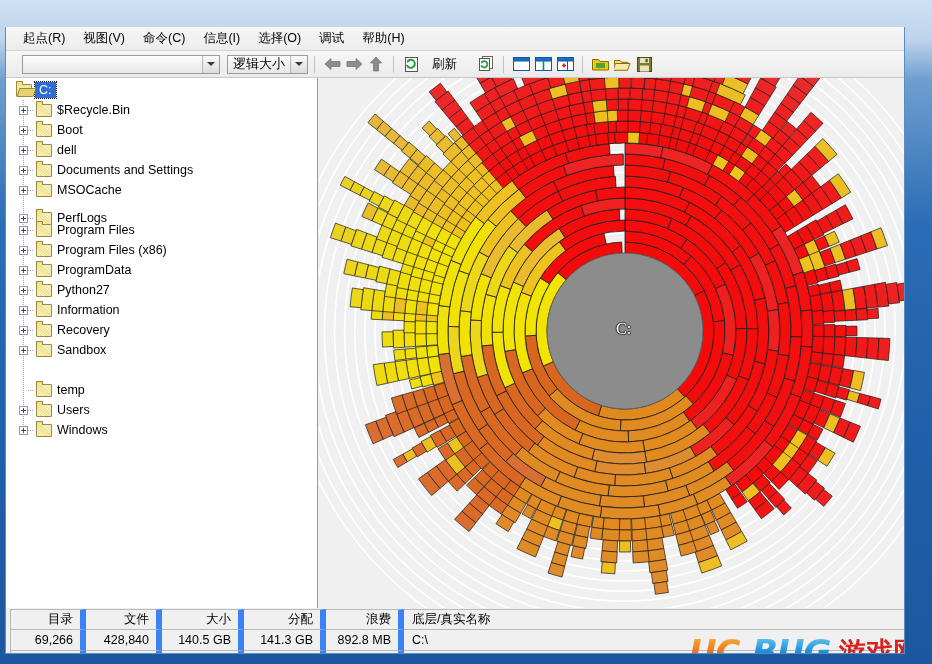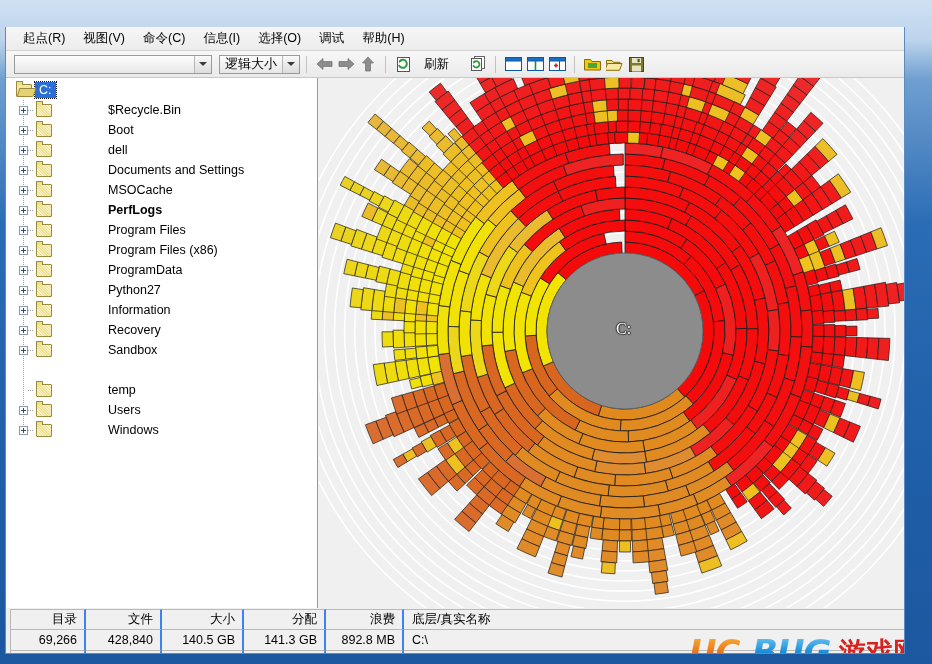--- a/index.html
+++ b/index.html
@@ -64,21 +64,21 @@
   }
   .menu-item{
     padding:3px 9px;font-size:12.5px;color:#000;white-space:nowrap;cursor:default;
   }
 
   
   #toolbar{
     position:absolute;left:0;top:24px;width:920px;height:27px;
     background:linear-gradient(to bottom,#f7f7f7,#eaeaea);
     border-bottom:1px solid #c8c8c8;box-sizing:border-box;
-    display:flex;align-items:center;padding-left:4px;
+    display:flex;align-items:center;padding-left:12px;
   }
   .combo{
     height:19px;border:1px solid #9a9a9a;background:linear-gradient(to bottom,#fdfdfd,#e7e7e7);
     display:flex;align-items:center;box-sizing:border-box;cursor:default;
   }
   #combo-path{width:198px;margin-left:4px;}
   #combo-path .ctext{flex:1;padding:0 4px;font-size:12px;color:#333;overflow:hidden;white-space:nowrap;}
   #combo-size{margin-left:7px;}
   #combo-size .ctext{padding:0 5px;font-size:13px;color:#000;white-space:nowrap;}
   .cbtn{
@@ -129,21 +129,21 @@
     content:"";position:absolute;left:-1px;top:-4px;width:7px;height:4px;
     background:#efe08a;border:1px solid #9a8b3c;border-bottom:none;box-sizing:border-box;
     border-radius:1px 1px 0 0;
   }
   .folder.open{background:#f2e6a0;}
   .folder.open:after{
     content:"";position:absolute;left:1px;top:3px;width:17px;height:9px;
     background:#e6d270;border:1px solid #9a8b3c;box-sizing:border-box;
     transform:skewX(-18deg);border-radius:0 0 2px 2px;
   }
-  .tlabel{font-size:12.5px;color:#000;padding-left:16px;margin-left:40px;}
+  .tlabel{font-size:12.5px;color:#000;padding-left:5px;}
   .tlabel.sel{
     background:#2b6fd6;color:#fff;padding:1px 4px 1px 4px;margin-left:3px;
     outline:1px dotted #111;outline-offset:0;
   }
 
   
   #chart-svg{position:absolute;left:0;top:0;}
   #center-label{
     position:absolute;left:0;top:0;width:607px;height:530px;pointer-events:none;
   }
@@ -155,21 +155,21 @@
   
   #status{
     position:absolute;left:0;top:581px;width:920px;height:45px;
     background:#f0f0f0;
   }
   .srow{position:absolute;left:4px;width:912px;height:21px;display:flex;}
   #srow-head{top:1px;}
   #srow-1{top:22px;}
   #srow-2{top:43px;}
   .scell{
-    border-right:2px solid #3b82f6;border-bottom:1px solid #b8b8b8;
+    border-right:6px solid #3b82f6;border-bottom:1px solid #b8b8b8;
     box-sizing:border-box;display:flex;align-items:center;justify-content:flex-end;
     padding-right:7px;font-size:12.5px;background:#f0f0f0;height:21px;overflow:hidden;white-space:nowrap;
   }
   #srow-head .scell{border-top:1px solid #b8b8b8;background:#f0f0f0;}
   .scell.first{border-left:1px solid #b8b8b8;}
   .scell.lastcol{justify-content:flex-start;padding-left:8px;padding-right:2px;border-right:none;}
   .c0{width:76px;} .c1{width:76px;} .c2{width:82px;} .c3{width:82px;} .c4{width:78px;}
   .c5{flex:1;}
 
   
@@ -343,21 +343,21 @@
           <div class="dotlead"></div>
           <div class="folder"></div>
           <div class="tlabel">Documents and Settings</div>
         </div>
         <div class="tnode" style="left: 13px; top: 102px;">
           <div class="plusbox"></div>
           <div class="dotlead"></div>
           <div class="folder"></div>
           <div class="tlabel">MSOCache</div>
         </div>
-        <div class="tnode" style="left: 13px; top: 122px; font-weight: bold;">
+        <div class="tnode" style="left: 13px; top: 130px;">
           <div class="plusbox"></div>
           <div class="dotlead"></div>
           <div class="folder"></div>
           <div class="tlabel">PerfLogs</div>
         </div>
         <div class="tnode" style="left: 13px; top: 142px;">
           <div class="plusbox"></div>
           <div class="dotlead"></div>
           <div class="folder"></div>
           <div class="tlabel">Program Files</div>

